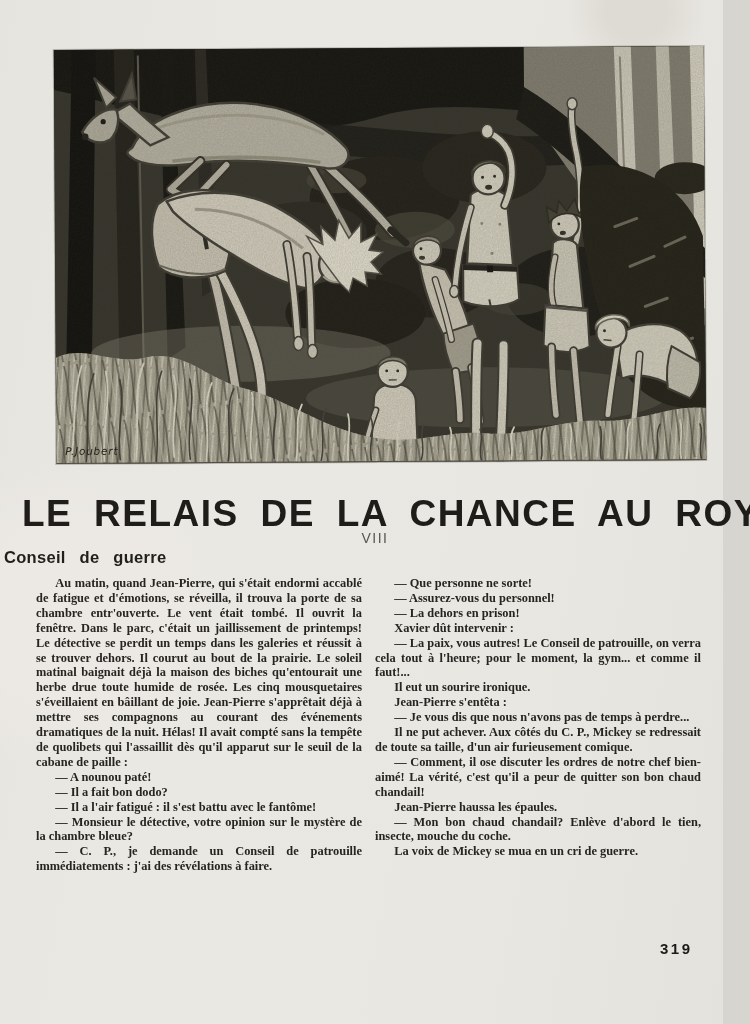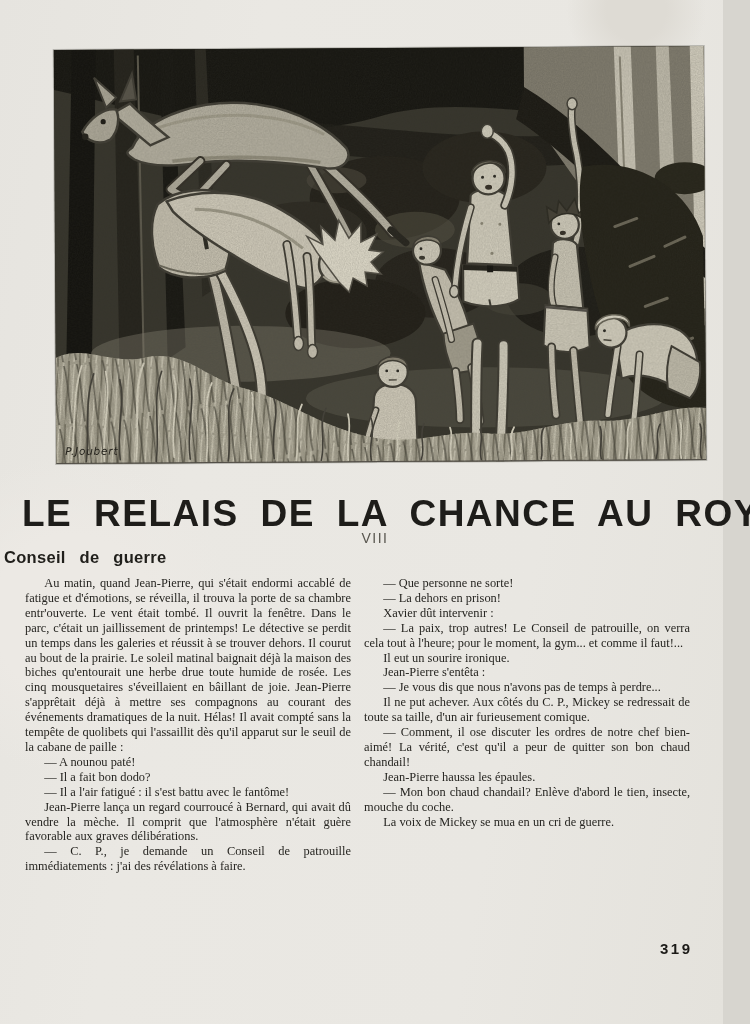--- a/index.html
+++ b/index.html
@@ -39,22 +39,22 @@
     font-size:14px;letter-spacing:1.5px;color:#57554e;
   }
   .chapter-title{
     position:absolute;left:4px;top:548px;width:750px;margin:0;
     text-align:left;
     font-family:"Liberation Sans", sans-serif;
     font-weight:700;font-size:16.5px;word-spacing:9px;letter-spacing:.3px;
     color:#201f1b;
   }
   .columns{
-    position:absolute;left:25px;top:576px;width:666px;
-    display:flex;gap:13px;
+    position:absolute;left:36px;top:576px;width:666px;
+    display:flex;gap:13px;font-weight:bold;
   }
   .col{
     width:326px;
     font-size:12.4px;line-height:14.9px;
     text-align:justify;
     hyphens:auto;-webkit-hyphens:auto;
     color:#262521;
   }
   .col p{margin:0;text-indent:1.55em;}
   .page-number{
@@ -279,28 +279,29 @@
   <h1 class="article-title">LE RELAIS DE LA CHANCE AU ROY</h1>
   <div class="chapter-numeral">VIII</div>
   <h2 class="chapter-title">Conseil de guerre</h2>
 
   <section class="columns">
     <div class="col" lang="fr">
         <p>Au matin, quand Jean-Pierre, qui s'était endormi accablé de fatigue et d'émotions, se réveilla, il trouva la porte de sa chambre entr'ouverte. Le vent était tombé. Il ouvrit la fenêtre. Dans le parc, c'était un jaillissement de printemps! Le détective se perdit un temps dans les galeries et réussit à se trouver dehors. Il courut au bout de la prairie. Le soleil matinal baignait déjà la maison des biches qu'entourait une herbe drue toute humide de rosée. Les cinq mousquetaires s'éveillaient en bâillant de joie. Jean-Pierre s'apprêtait déjà à mettre ses compagnons au courant des événements dramatiques de la nuit. Hélas! Il avait compté sans la tempête de quolibets qui l'assaillit dès qu'il apparut sur le seuil de la cabane de paille :</p>
         <p>— A nounou paté!</p>
         <p>— Il a fait bon dodo?</p>
         <p>— Il a l'air fatigué : il s'est battu avec le fantôme!</p>
-        <p>Jean-Pierre lança un regard courroucé à Bernard, qui avait dû vendre la mèche. Il comprit que l'atmosphère n'était guère favorable aux graves délibérations.</p>
+        <p>— Monsieur le détective, votre opinion sur le mystère de la chambre bleue?</p>
         <p>— C. P., je demande un Conseil de patrouille immédiatements : j'ai des révélations à faire.</p>
       </div>
     <div class="col" lang="fr">
         <p>— Que personne ne sorte!</p>
+        <p>— Assurez-vous du personnel!</p>
         <p>— La dehors en prison!</p>
         <p>Xavier dût intervenir :</p>
-        <p>— La paix, trop autres! Le Conseil de patrouille, on verra cela tout à l'heure; pour le moment, la gym... et comme il faut!...</p>
+        <p>— La paix, vous autres! Le Conseil de patrouille, on verra cela tout à l'heure; pour le moment, la gym... et comme il faut!...</p>
         <p>Il eut un sourire ironique.</p>
         <p>Jean-Pierre s'entêta :</p>
         <p>— Je vous dis que nous n'avons pas de temps à perdre...</p>
         <p>Il ne put achever. Aux côtés du C. P., Mickey se redressait de toute sa taille, d'un air furieusement comique.</p>
         <p>— Comment, il ose discuter les ordres de notre chef bien-aimé! La vérité, c'est qu'il a peur de quitter son bon chaud chandail!</p>
         <p>Jean-Pierre haussa les épaules.</p>
         <p>— Mon bon chaud chandail? Enlève d'abord le tien, insecte, mouche du coche.</p>
         <p>La voix de Mickey se mua en un cri de guerre.</p>
       </div>
   </section>

